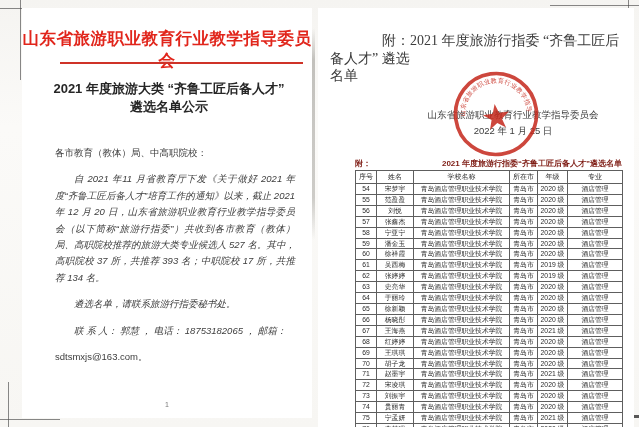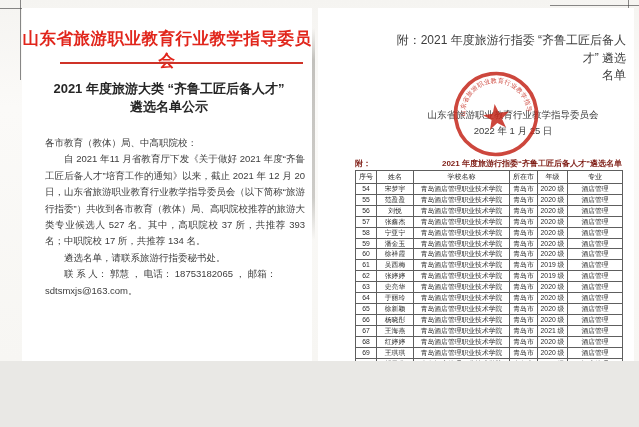--- a/index.html
+++ b/index.html
@@ -1,42 +1,42 @@
 <!DOCTYPE html>
 <html><head>
 <meta charset="utf-8">
 <style>
   html,body{margin:0;padding:0;background:#e9e8e5;}
   .canvas{
-    position:relative;width:639px;height:361px;overflow:hidden;
+    position:relative;width:639px;height:427px;overflow:hidden;
     background:linear-gradient(180deg,#f5f4f1 0%,#fbfaf8 30%,#f7f6f3 100%);
     font-family:"Liberation Sans","DejaVu Sans",sans-serif;
   }
   .page{position:absolute;background:#ffffff;}
   .page-left{left:22px;top:8px;width:290px;height:410px;}
   .page-right{left:318px;top:8px;width:316px;height:419px;}
   
   .mark{position:absolute;background:#4a4a4a;opacity:.65;}
   .divider{position:absolute;left:312px;top:28px;width:3px;height:212px;
     background:linear-gradient(180deg,rgba(170,168,162,.0),rgba(150,148,142,.55) 15%,rgba(150,148,142,.45) 80%,rgba(170,168,162,0));}
   
   .org-header{position:absolute;left:0;top:20px;width:100%;text-align:center;
     color:#e1251b;font-size:16.5px;font-weight:bold;letter-spacing:.5px;}
   .red-rule{position:absolute;left:38px;top:54px;width:243px;height:2px;background:#cf3328;}
   .doc-title{position:absolute;left:12px;top:72px;width:270px;text-align:center;
     color:#262626;font-size:13px;font-weight:bold;line-height:18px;}
   .body-text{position:absolute;left:23px;top:127px;width:260px;
     color:#3c3c3c;font-size:9.5px;line-height:16.4px;text-align:justify;}
-  .body-text p{margin:0;}
-  .indent{text-indent:2em;}
+  .body-text p{margin:10px;}
+  .indent{text-indent:2em;font-style:italic;}
   .page-num{position:absolute;left:0;bottom:10px;width:100%;text-align:center;
     color:#777;font-size:7px;}
   
   .attach-block{position:absolute;left:12px;top:24px;width:296px;
-    color:#3c3c3c;font-size:12px;line-height:17.5px;text-align:right;}
+    color:#3c3c3c;font-size:14px;line-height:17.5px;text-align:left;font-family:Liberation Serif, serif;}
   .attach-block .l1{text-indent:52px;}
   .signature{position:absolute;left:100px;top:99px;width:190px;text-align:center;
     color:#3c3c3c;font-size:9.5px;line-height:16px;}
   .seal{position:absolute;left:132px;top:60px;width:92px;height:92px;
     transform:rotate(-8deg);opacity:.85;pointer-events:none;}
   .table-caption{position:absolute;left:37px;top:151px;width:267px;display:flex;
     color:#7d1a12;font-weight:bold;font-size:8px;line-height:10px;}
   .table-caption .prefix{flex:0 0 auto;}
   .table-caption .cap{flex:1 1 auto;text-align:right;}
   .roster{position:absolute;left:37px;top:162px;width:267px;border-collapse:collapse;

